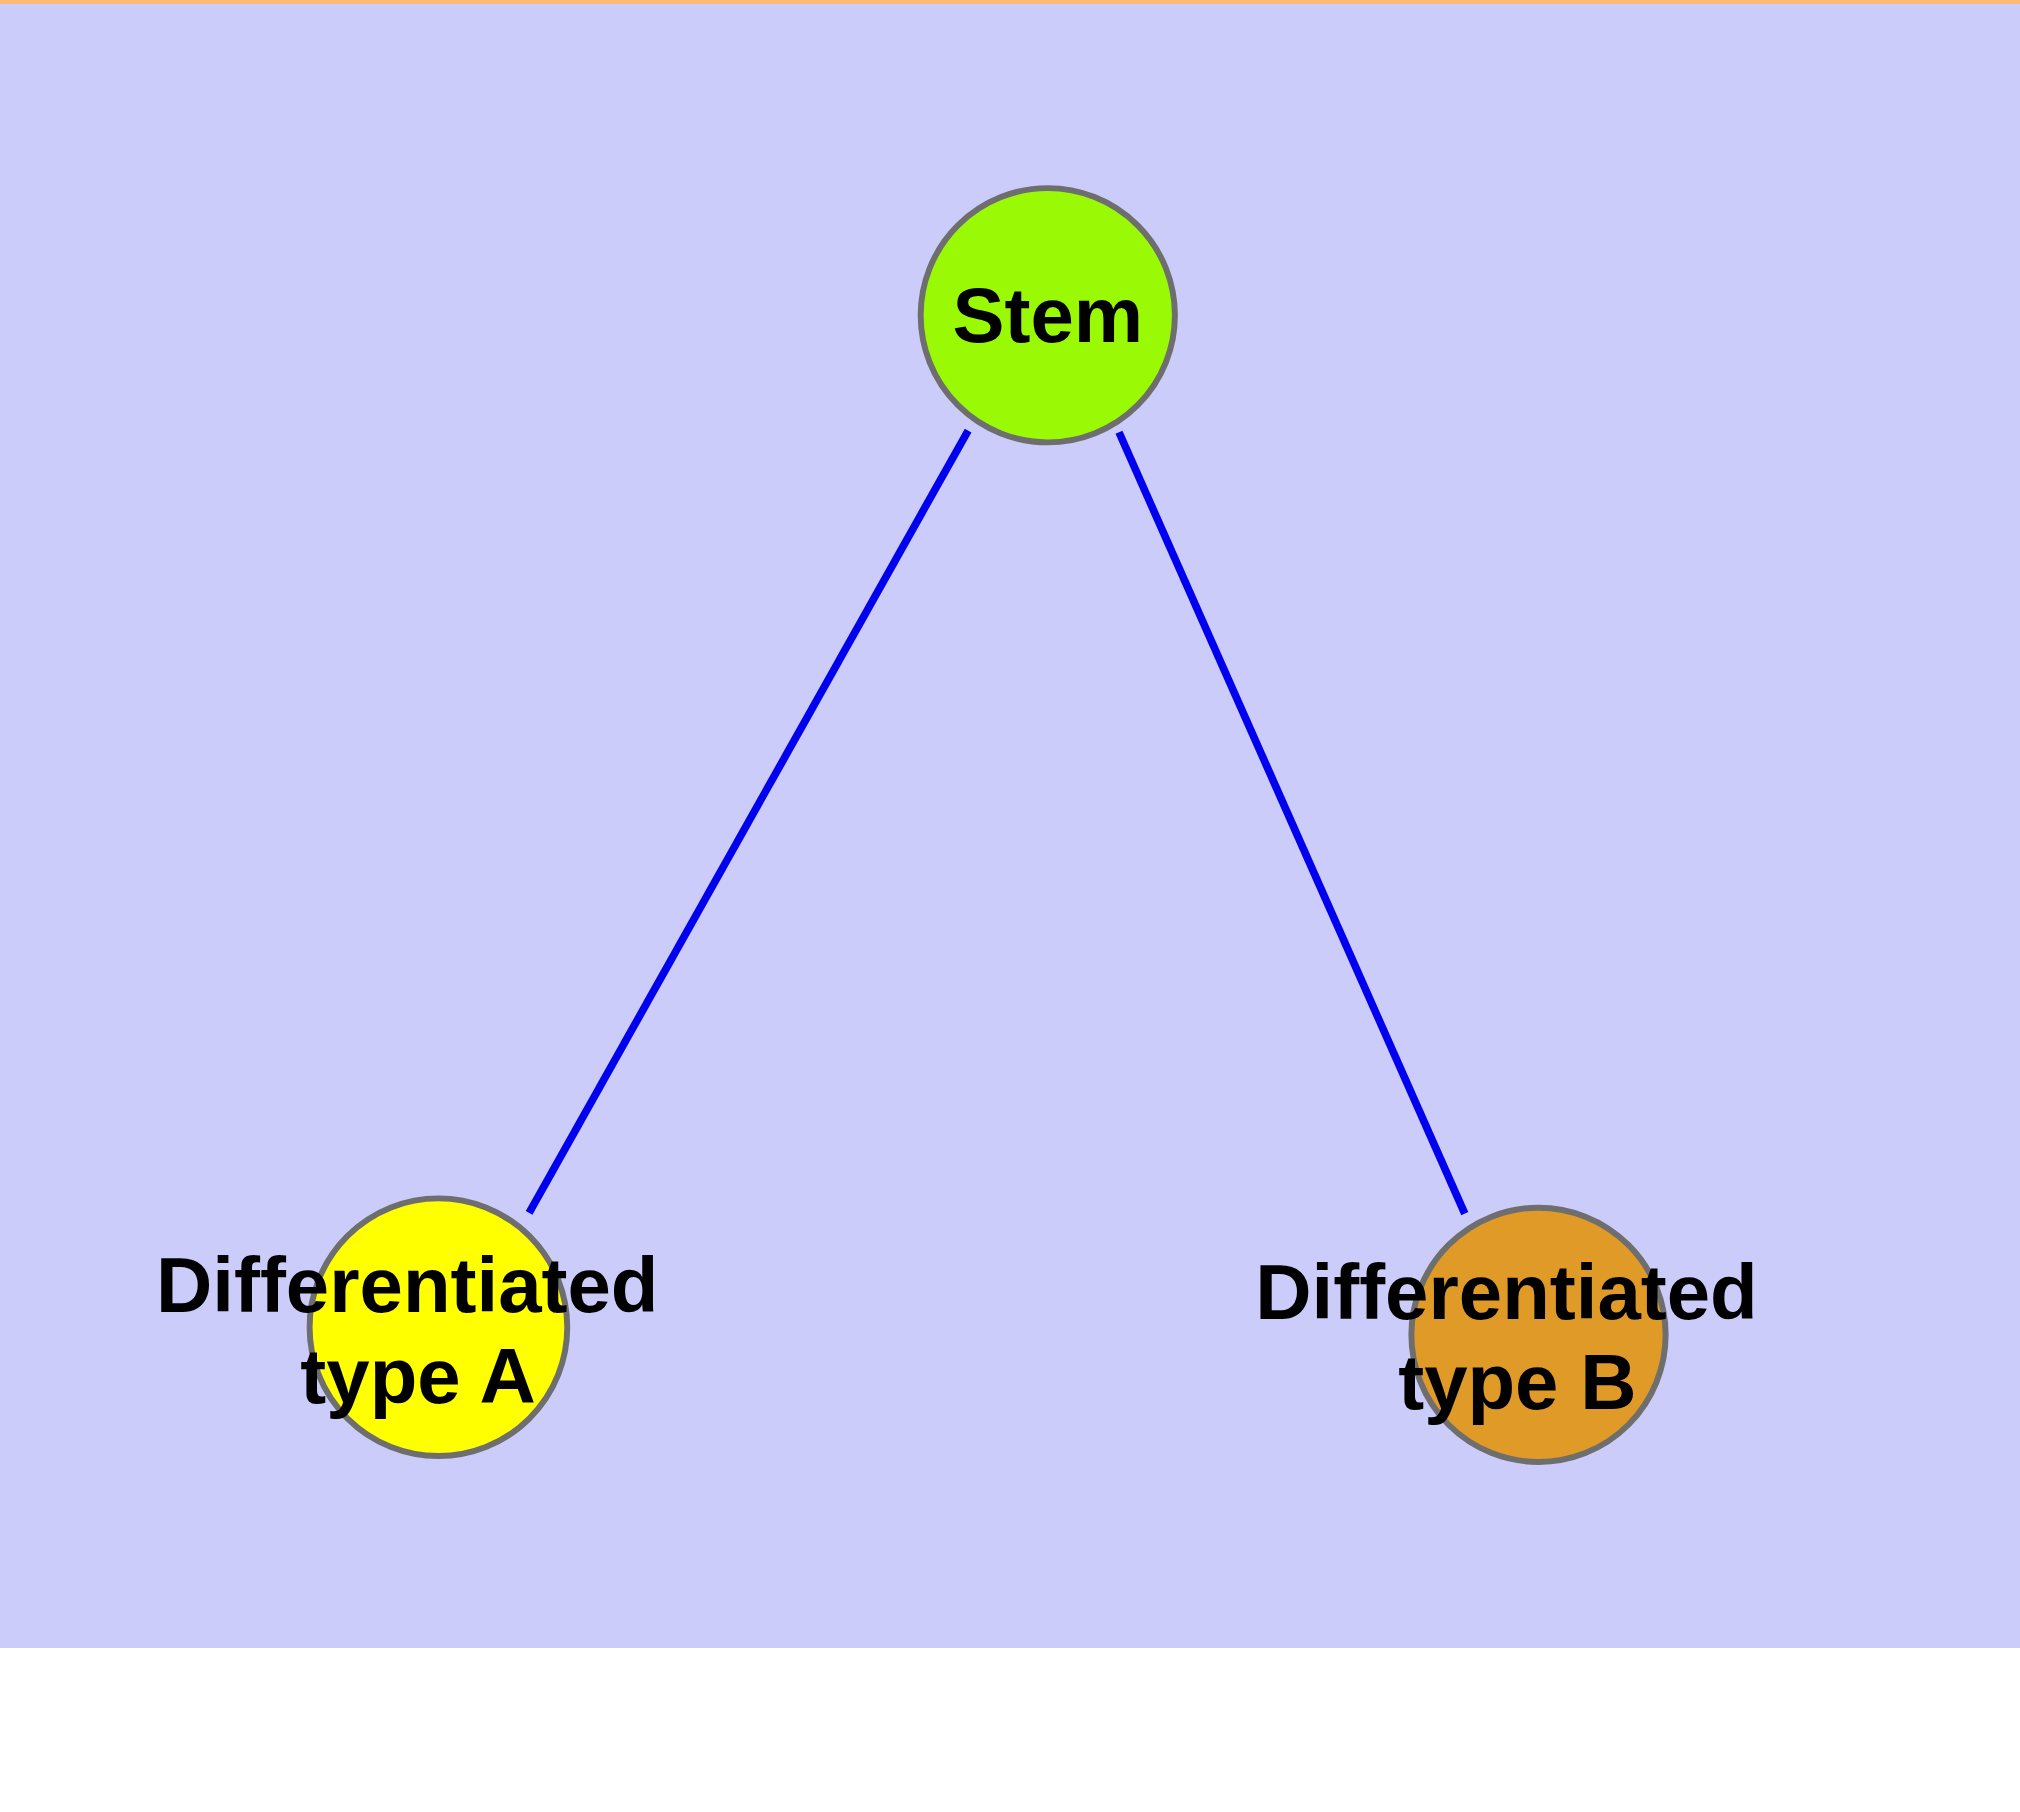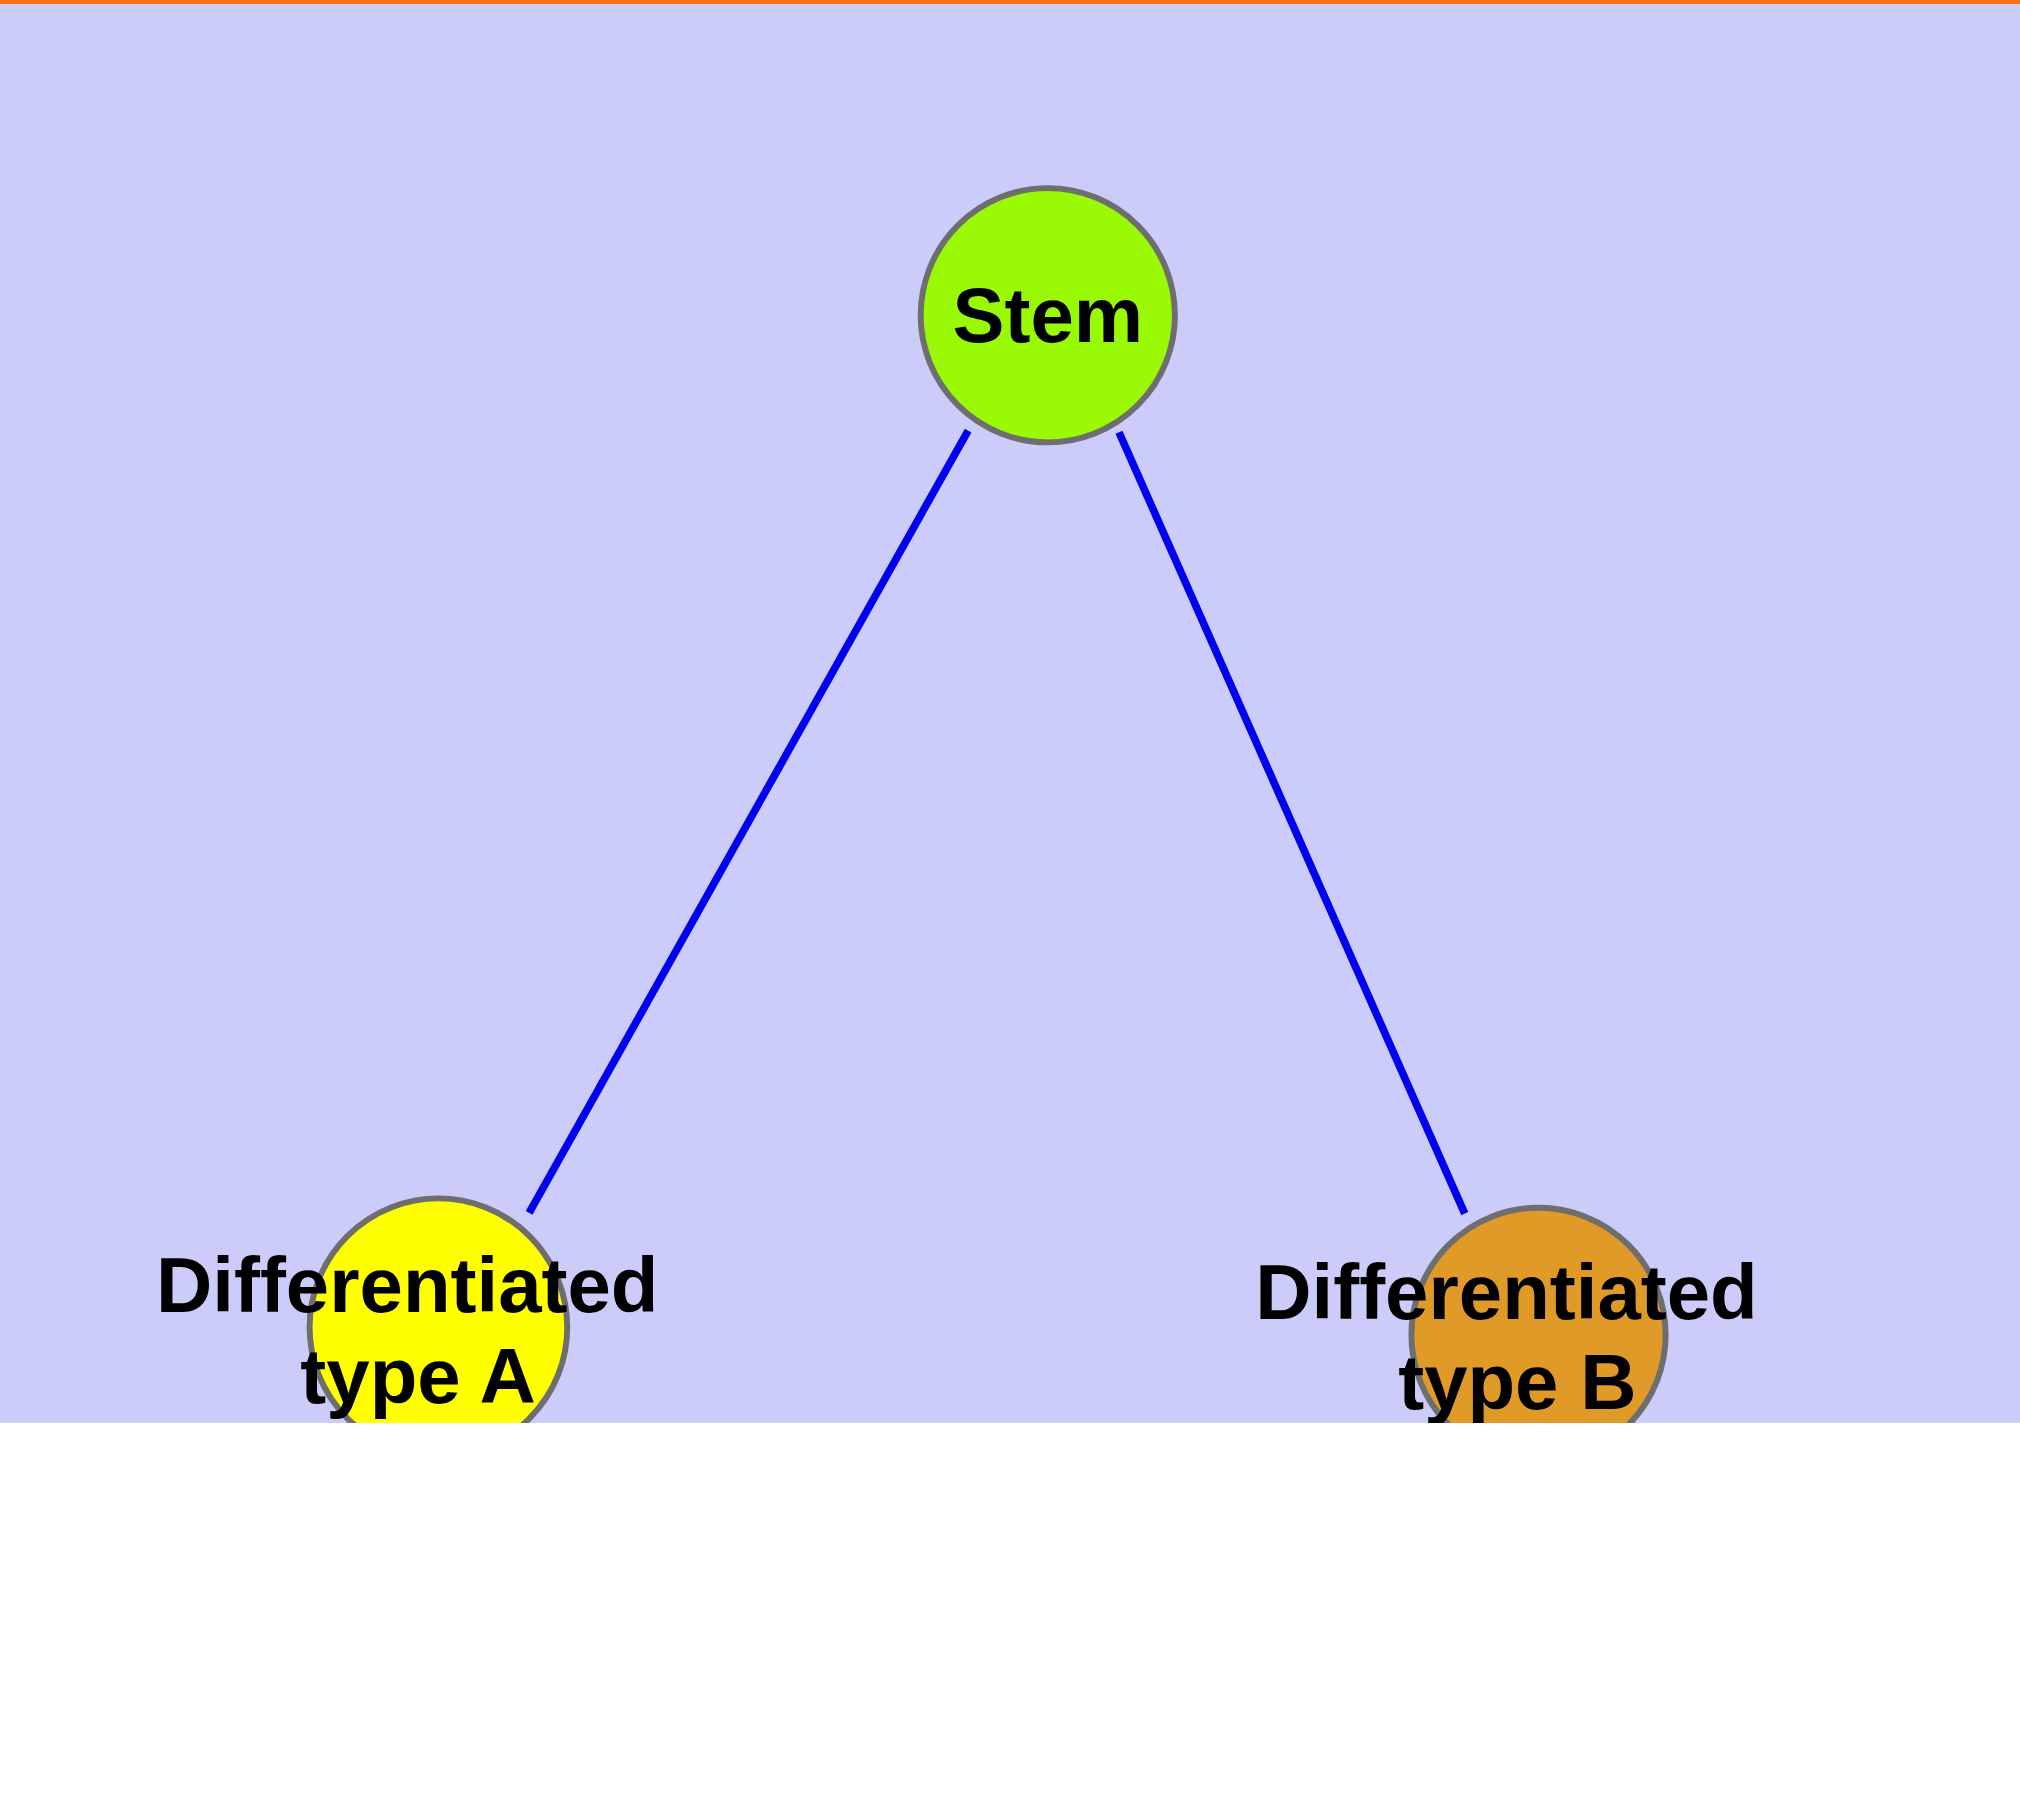--- a/index.html
+++ b/index.html
@@ -3,23 +3,23 @@
 <meta charset="utf-8">
 <style>
   html, body {
     margin: 0;
     padding: 0;
     background: #ffffff;
   }
   #canvas {
     position: relative;
     width: 2021px;
-    height: 1423px;
+    height: 1648px;
     overflow: hidden;
-    background: #f97316;
+    background: #fdba74;
     font-family: "Liberation Sans", sans-serif;
   }
   #plot-bg {
     position: absolute;
     left: 0;
     top: 4.2px;
     width: 2021px;
     height: 1808px;
     background: #ccccfa;
   }

